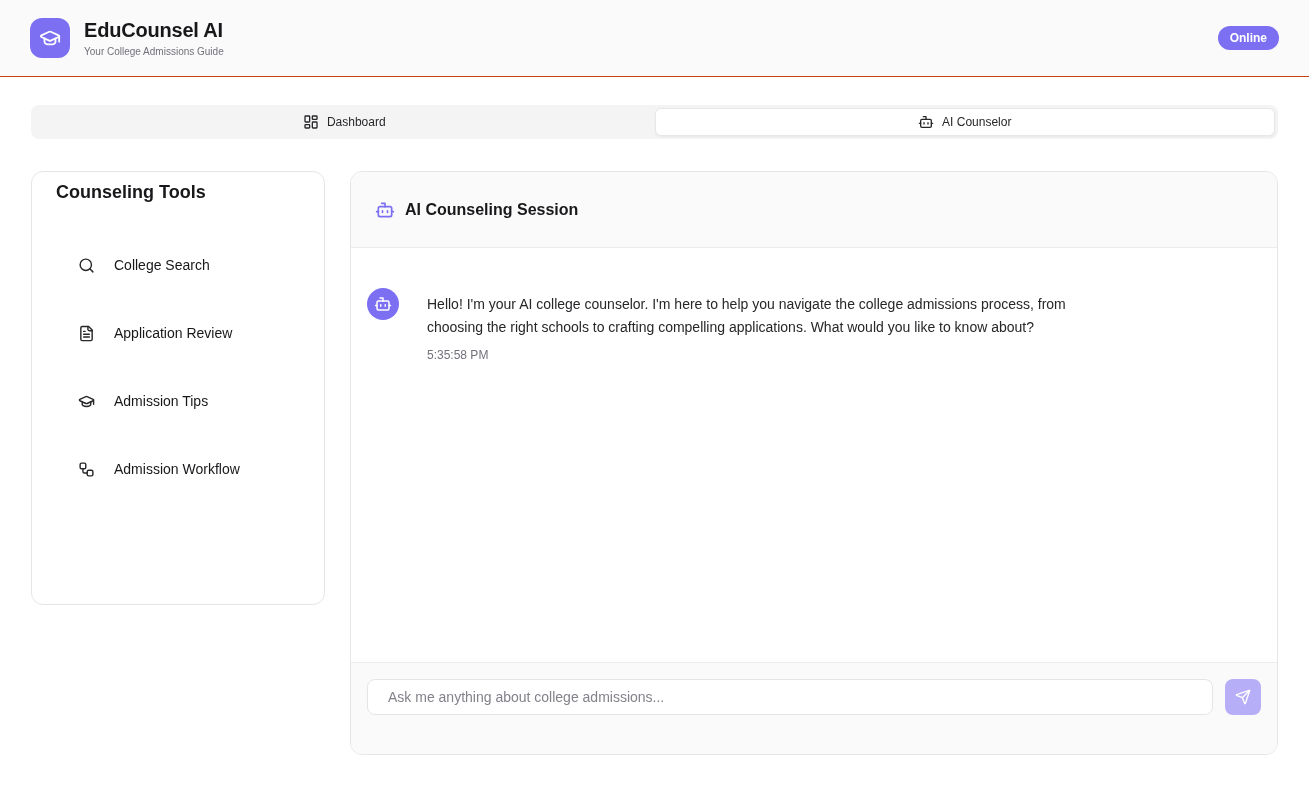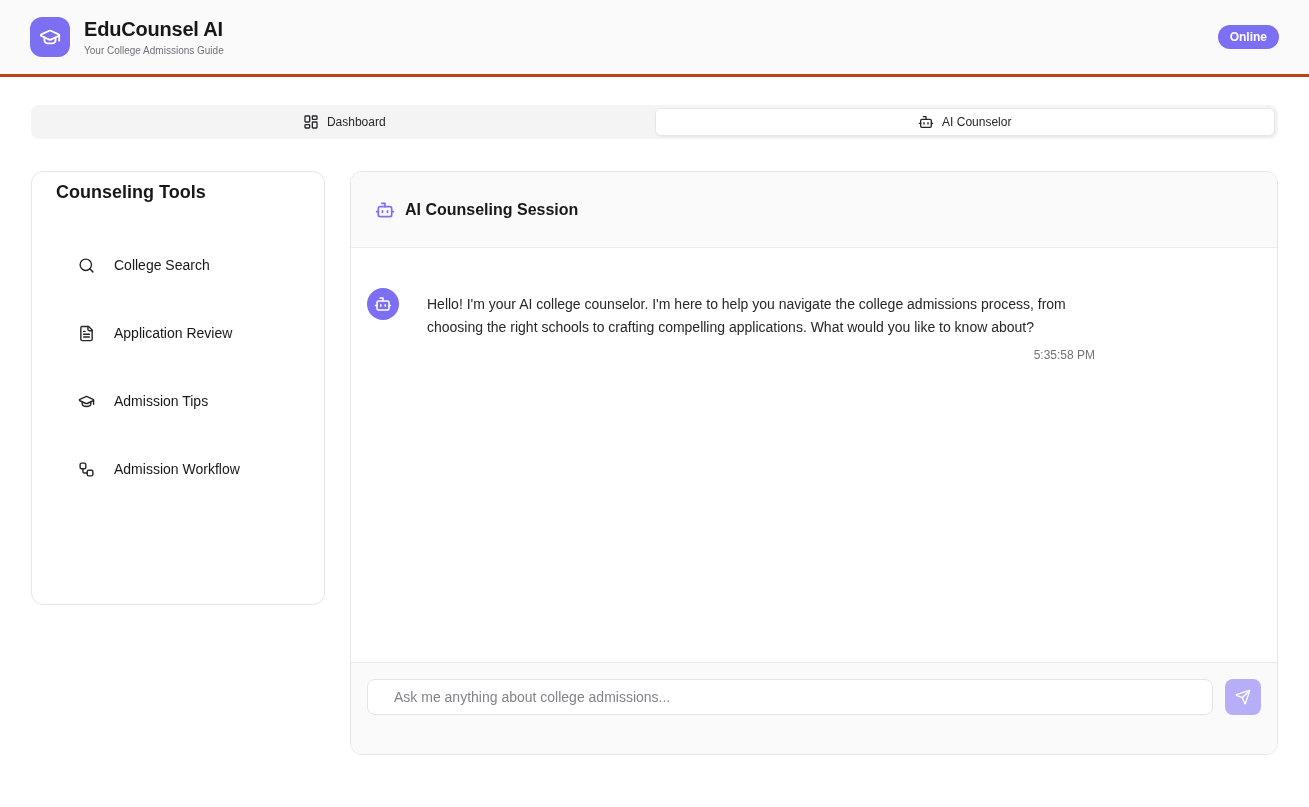--- a/index.html
+++ b/index.html
@@ -15,21 +15,21 @@
     font-family: "Liberation Sans", sans-serif;
     color: #18181b;
     overflow: hidden;
   }
   svg { display: block; }
 
   
   .app-header {
     height: 77px;
     background: #fafafa;
-    border-bottom: 3px solid #c2410c;
+    border-bottom: 1px solid #c2410c;
     display: flex;
     align-items: center;
     justify-content: space-between;
     padding: 0 30px;
   }
   .brand { display: flex; align-items: center; gap: 14px; }
   .brand-logo {
     width: 40px; height: 40px;
     border-radius: 12px;
     background: var(--primary);
@@ -138,39 +138,39 @@
     width: 32px; height: 32px;
     border-radius: 50%;
     background: var(--primary);
     color: #ffffff;
     display: flex; align-items: center; justify-content: center;
     flex: none;
   }
   .avatar svg { width: 18px; height: 18px; }
   .message-body { margin-left: 12px; padding: 0 16px; }
   .message-text { font-size: 14px; line-height: 23px; color: #27272a; max-width: 668px; margin-top: 5px; }
-  .message-time { font-size: 12px; color: #71717a; margin-top: 9px; text-align: right; }
+  .message-time { font-size: 12px; color: #71717a; margin-top: 9px; }
 
   .chat-footer {
     flex: none;
     height: 92px;
     background: #fafafa;
     border-top: 1px solid #ececee;
     padding: 16px 16px 0 16px;
     display: flex;
     align-items: flex-start;
     gap: 12px;
   }
   .chat-input {
     flex: 1;
     height: 36px;
     background: #ffffff;
     border: 1px solid #e4e4e7;
     border-radius: 8px;
-    padding: 0 26px;
+    padding: 0 20px;
     font-size: 14px;
     font-family: "Liberation Sans", sans-serif;
     color: #18181b;
     outline: none;
   }
   .chat-input::placeholder { color: #82828a; }
   .send-button {
     flex: none;
     width: 36px; height: 36px;
     border: none;

